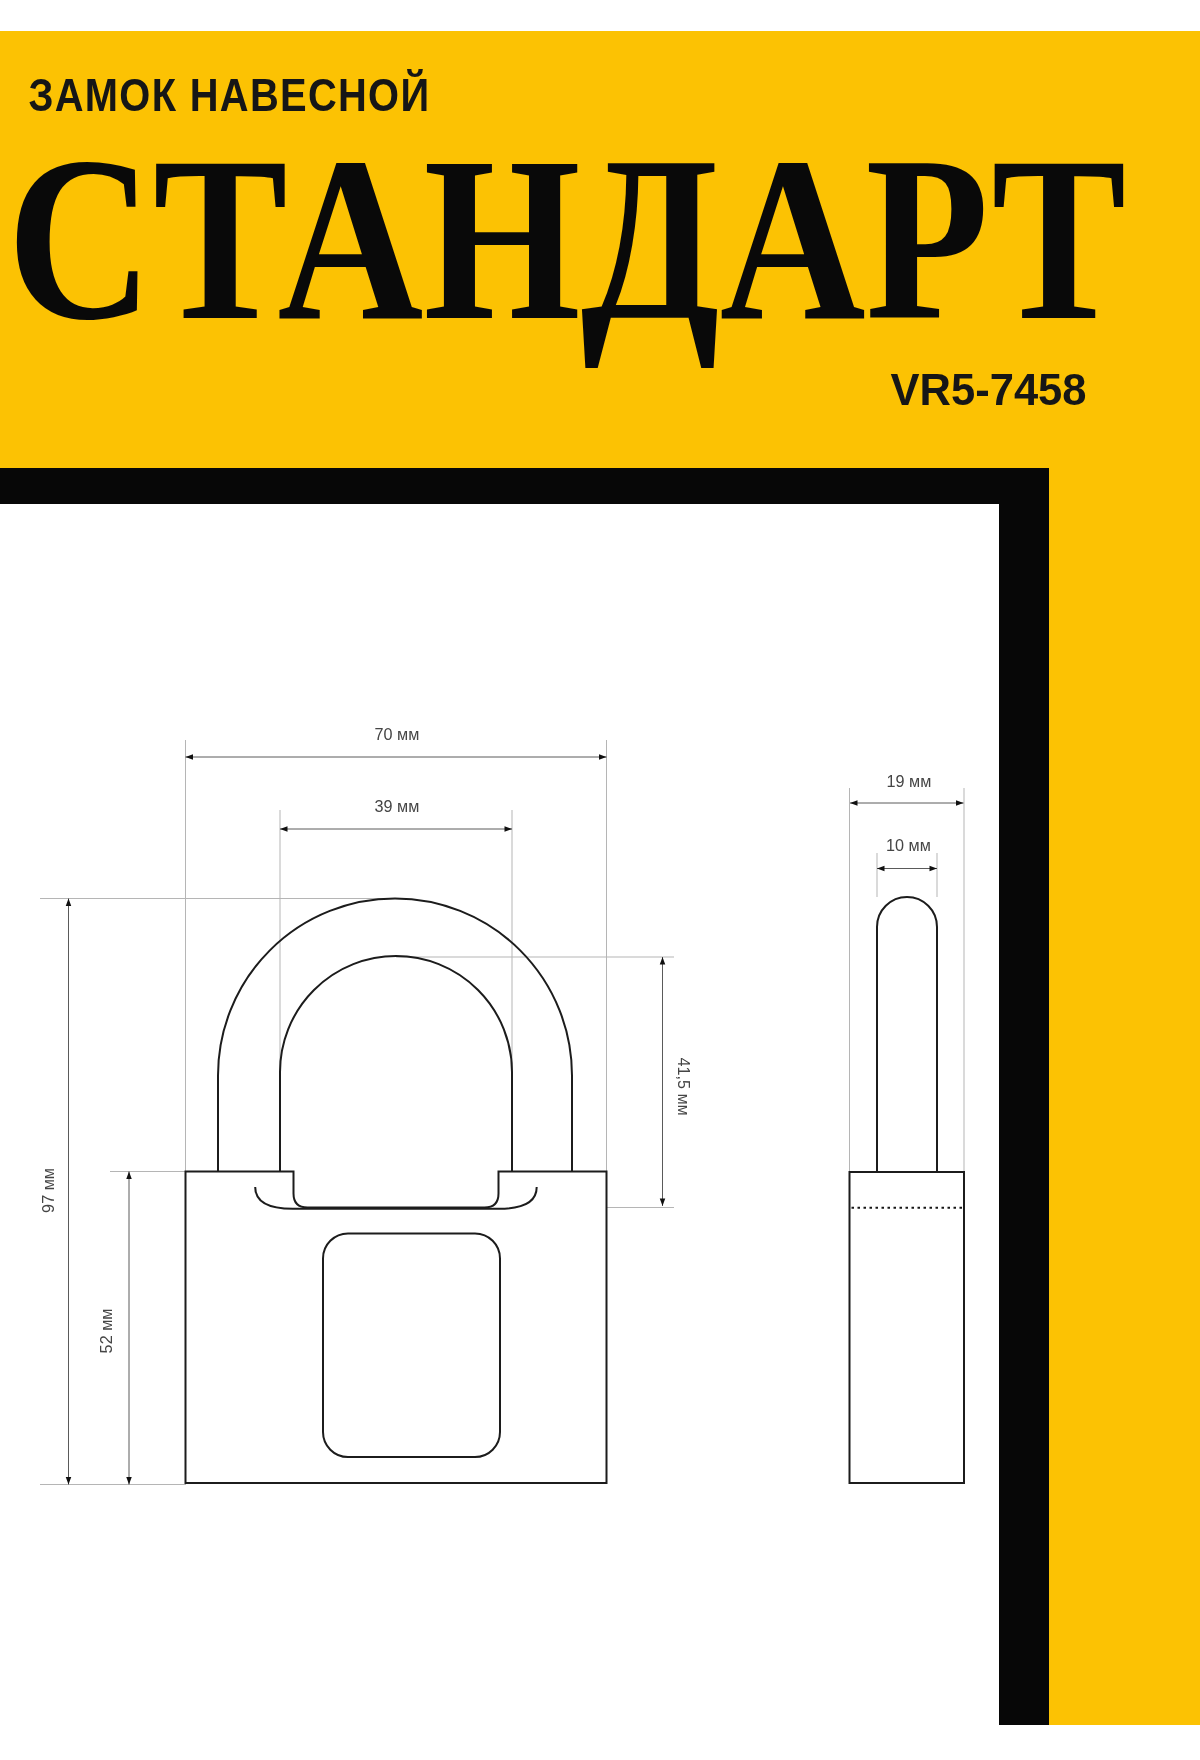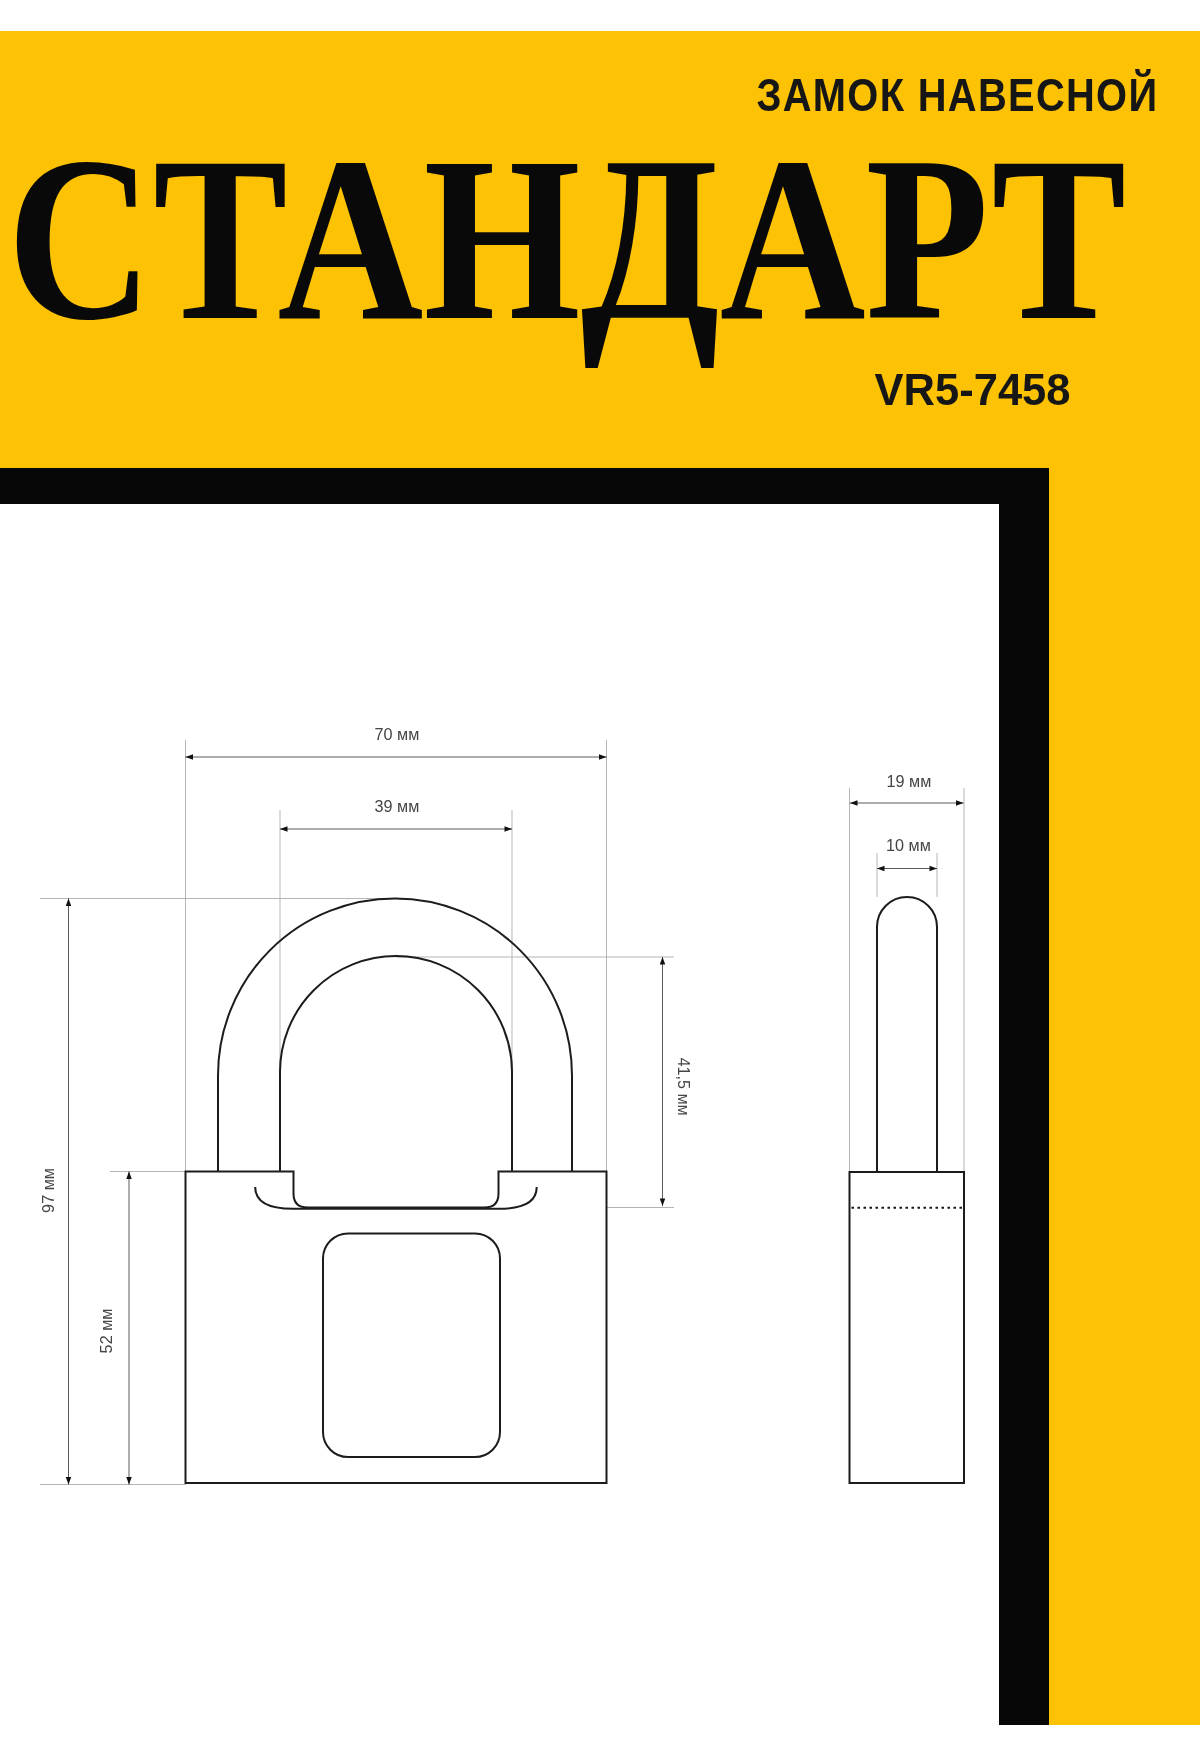--- a/index.html
+++ b/index.html
@@ -11,25 +11,25 @@
 <body>
 
 <div class="abs" style="left:0;top:31px;width:1200px;height:437px;background:#fcc203;"></div>
 
 <div class="abs" style="left:1049px;top:468px;width:151px;height:1257px;background:#fcc203;"></div>
 
 <div class="abs" style="left:0;top:468px;width:1049px;height:36px;background:#070707;"></div>
 
 <div class="abs" style="left:999px;top:504px;width:50px;height:1221px;background:#070707;"></div>
 
-<div class="abs" style="left:0;top:73px;width:1187px;text-align:right;line-height:1;"><span style="display:inline-block;font-size:45.5px;font-weight:700;color:#161616;letter-spacing:1.5px;transform:scaleX(0.876);transform-origin:50% 0;">ЗАМОК НАВЕСНОЙ</span></div>
+<div class="abs" style="left:0;top:73px;width:1187px;text-align:left;line-height:1;"><span style="display:inline-block;font-size:45.5px;font-weight:700;color:#161616;letter-spacing:1.5px;transform:scaleX(0.876);transform-origin:50% 0;">ЗАМОК НАВЕСНОЙ</span></div>
 
 <div class="abs" style="left:7px;top:122px;"><span id="bigtitle" style="display:inline-block;font-family:'Liberation Serif',serif;font-size:235px;font-weight:700;color:#090909;line-height:1;white-space:nowrap;transform-origin:0 0;transform:scaleX(0.8597);">СТАНДАРТ</span></div>
 
-<div class="abs" style="left:0;top:369px;width:1070.5px;text-align:right;font-size:43.5px;font-weight:700;color:#161616;letter-spacing:0px;line-height:1;">VR5-7458</div>
+<div class="abs" style="left:16px;top:369px;width:1070.5px;text-align:right;font-size:43.5px;font-weight:700;color:#161616;letter-spacing:0px;line-height:1;">VR5-7458</div>
 
 <svg class="abs" style="left:0;top:504px;" width="1000" height="1256" viewBox="0 504 1000 1256" fill="none">
   <g stroke-linecap="butt">
 
     <path d="M185.5,740 V1171.5 M606.5,740 V1171.5" stroke="#b5b5b5" stroke-width="1"></path>
 
     <path d="M280,810 V1072 M512,810 V1072" stroke="#b5b5b5" stroke-width="1"></path>
 
     <path d="M40,898.5 H396" stroke="#b5b5b5" stroke-width="1"></path>
 

